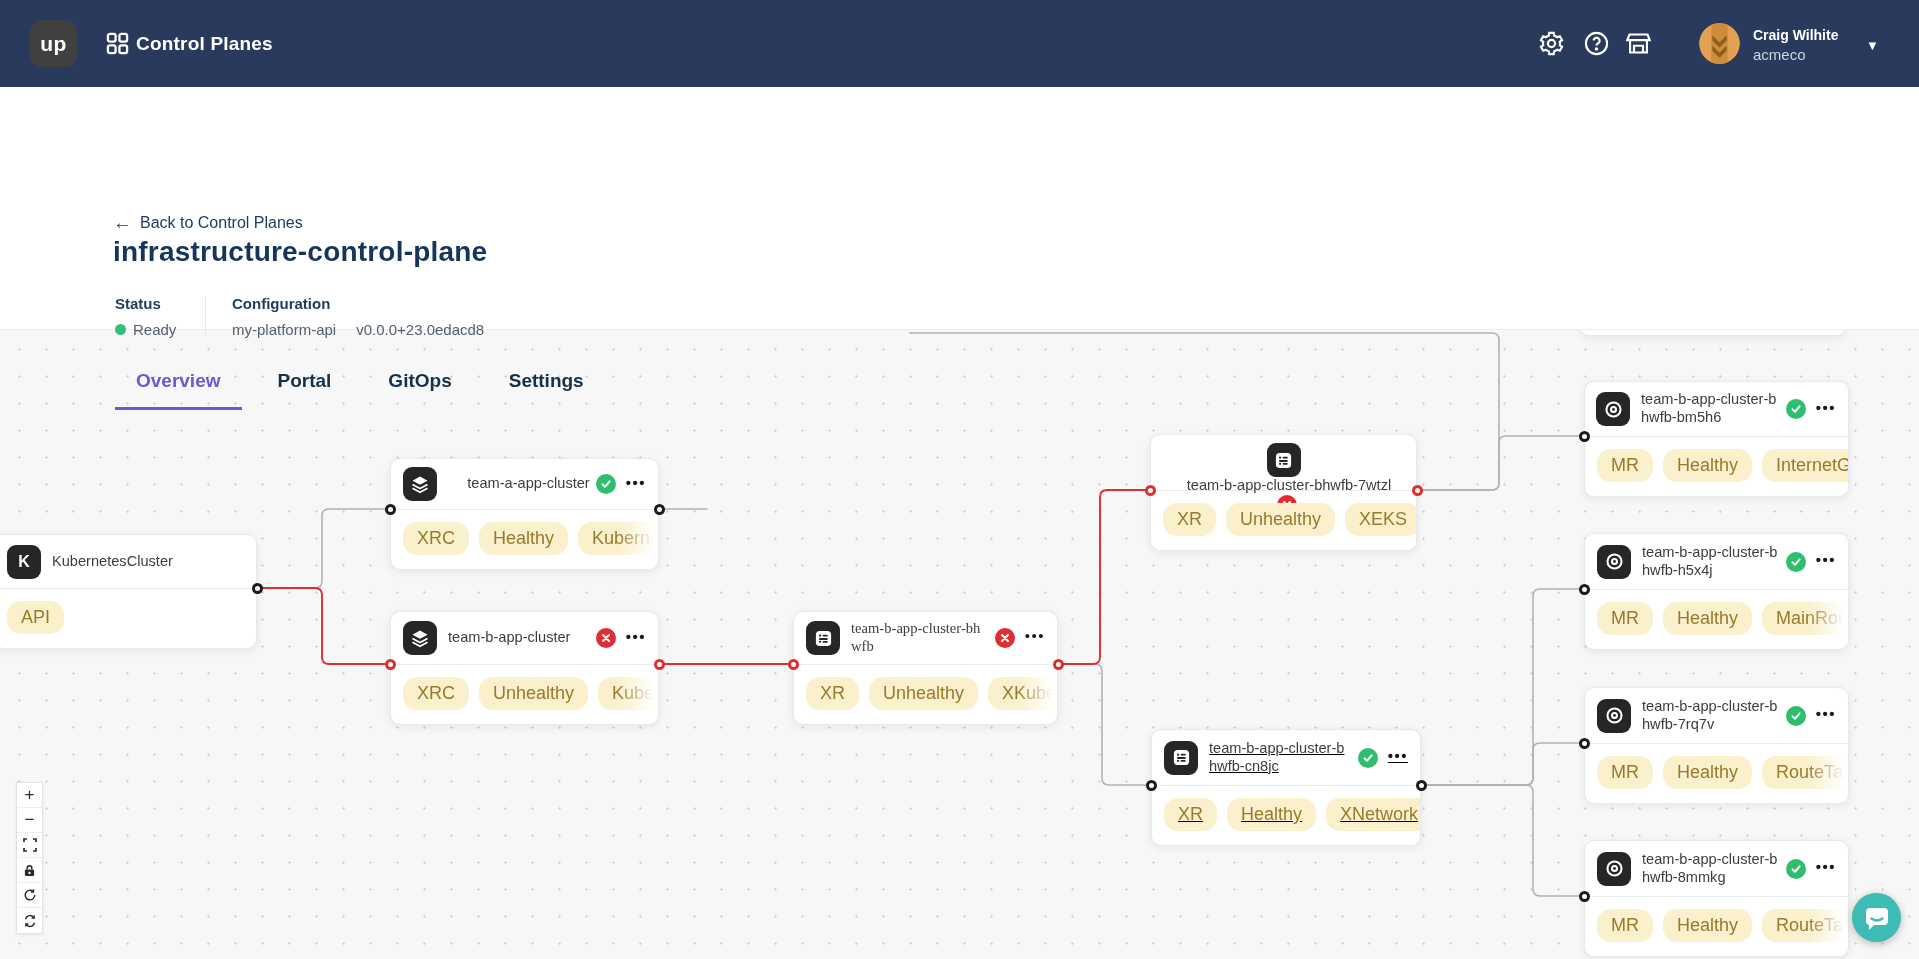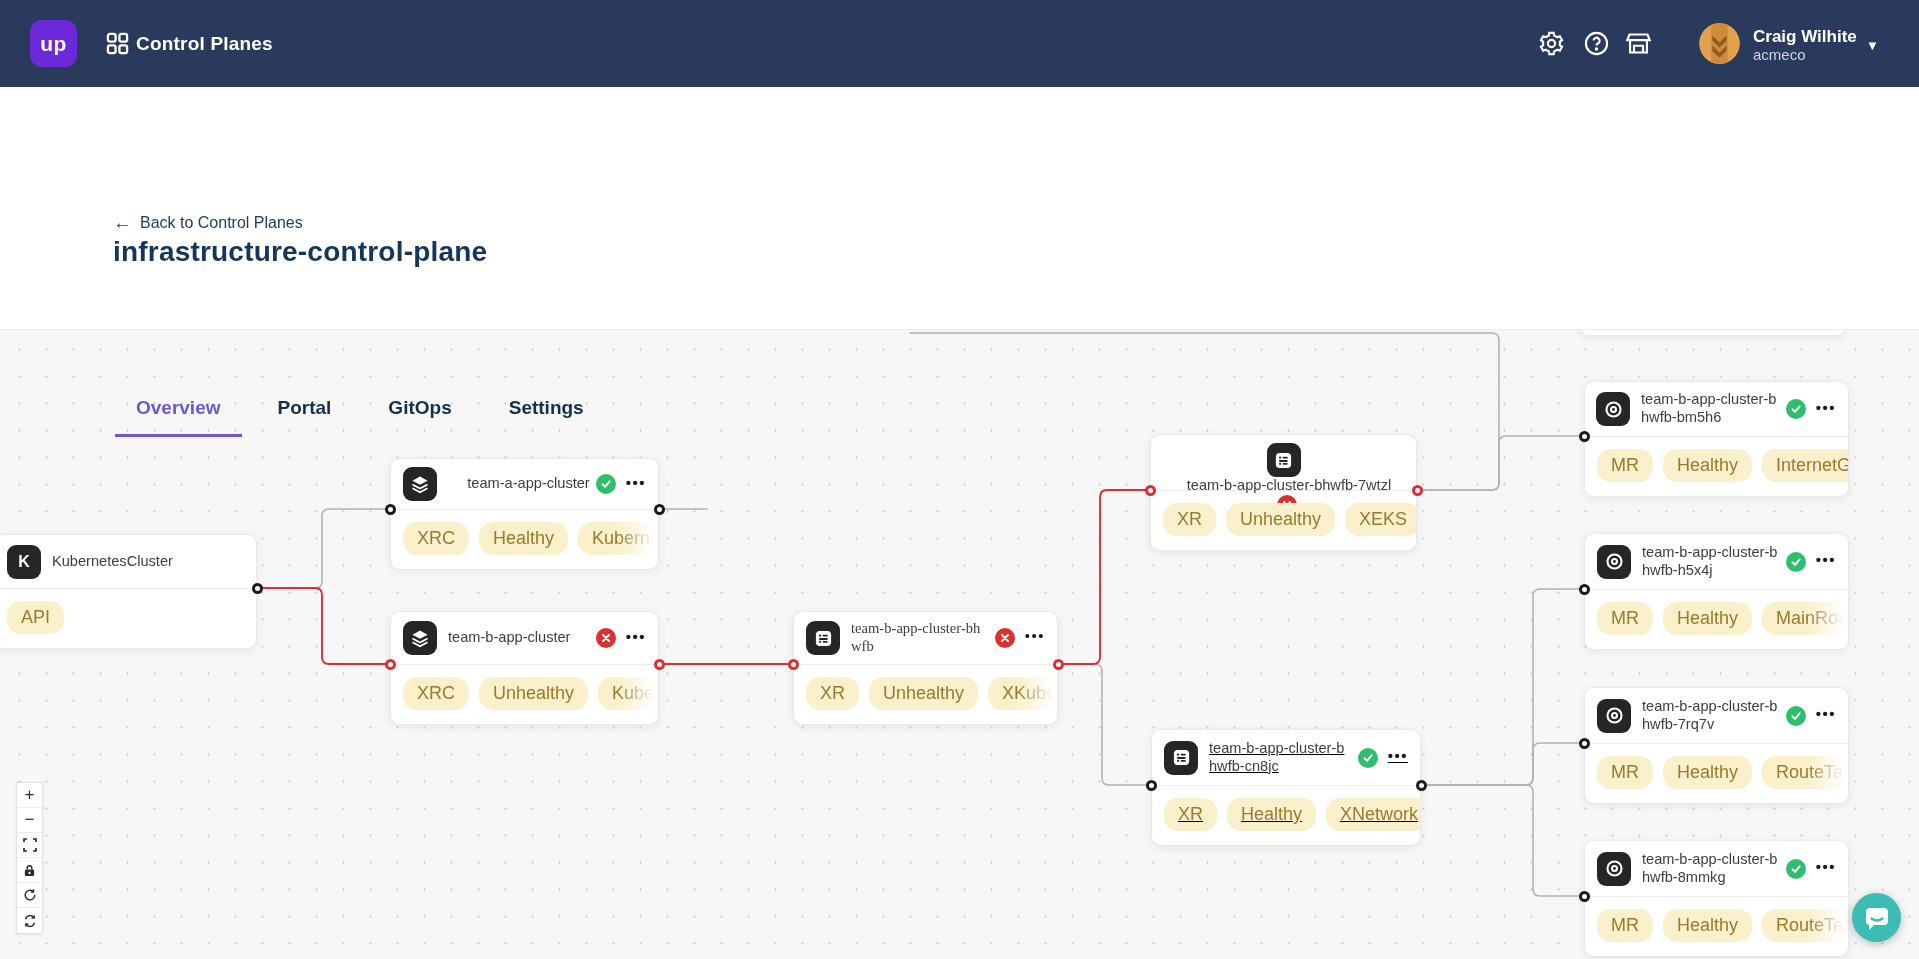--- a/index.html
+++ b/index.html
@@ -1,45 +1,45 @@
 <!DOCTYPE html>
 <html><head>
 <meta charset="utf-8">
 <style>
   * { margin:0; padding:0; box-sizing:border-box; }
   html,body { width:1919px; height:959px; overflow:hidden; font-family:"Liberation Sans", sans-serif; background:#fff; }
 
   
   .topbar { position:absolute; left:0; top:0; width:1919px; height:87px; background:#2a3a5c; display:flex; align-items:center; z-index:50; }
-  .logo { position:absolute; left:30px; top:20px; width:47px; height:47px; border-radius:12px; background:#6d28d9; color:#fff; font-weight:bold; font-size:21px; display:flex; align-items:center; justify-content:center; letter-spacing:0.5px; }
+  .logo { position:absolute; left:30px; top:20px; width:47px; height:47px; border-radius:12px; background:#404040; color:#fff; font-weight:bold; font-size:21px; display:flex; align-items:center; justify-content:center; letter-spacing:0.5px; }
   .grid-icon { position:absolute; left:106px; top:32px; width:23px; height:23px; }
   .topbar-title { position:absolute; left:136px; top:33px; color:#fff; font-size:19px; font-weight:bold; letter-spacing:0.2px; }
   .tb-icon { position:absolute; top:30px; width:27px; height:27px; color:#fff; cursor:pointer; }
   .avatar { position:absolute; left:1699px; top:23px; width:41px; height:41px; border-radius:50%; overflow:hidden; }
-  .user-name { position:absolute; left:1753px; top:27px; color:#fff; font-size:17px; font-weight:bold; }
+  .user-name { position:absolute; left:1753px; top:27px; color:#fff; font-size:14px; font-weight:bold; }
   .user-org  { position:absolute; left:1753px; top:46px; color:#cdd4e2; font-size:15px; }
   .user-caret { position:absolute; left:1866px; top:38px; color:#fff; font-size:13px; }
 
   
   .pagehead { position:absolute; left:0; top:87px; width:1919px; height:242px; background:#fff; z-index:40; }
   .back-link { position:absolute; left:113px; top:126px; color:#1d3e61; font-size:16px; cursor:pointer; display:flex; align-items:center; gap:8px; }
   .back-arrow { font-size:19px; line-height:1; }
   .page-title { position:absolute; left:113px; top:149px; color:#16355b; font-size:28px; font-weight:bold; letter-spacing:0.2px; }
   .meta { position:absolute; left:115px; top:208px; display:flex; }
   .meta-col1 { width:90px; }
   .meta-div { width:1px; background:#e3e6ea; margin:2px 0; }
   .meta-col2 { padding-left:26px; }
   .meta-label { font-size:15px; font-weight:bold; color:#1c3c5e; }
   .meta-value { margin-top:9px; font-size:15px; color:#55606e; display:flex; align-items:center; gap:7px; }
   .dot-green { width:11px; height:11px; border-radius:50%; background:#35be7a; display:inline-block; }
   .cfg-ver { margin-left:13px; }
 
   
   .tabs { position:absolute; left:115px; top:283px; display:flex; gap:15px; }
-  .tab { padding:0 21px 15px 21px; font-size:19px; font-weight:bold; color:#14304a; cursor:pointer; border-bottom:3px solid transparent;margin-top:27px; }
+  .tab { padding:0 21px 15px 21px; font-size:19px; font-weight:bold; color:#14304a; cursor:pointer; border-bottom:3px solid transparent; }
   .tab.active { color:#6c59cf; border-bottom-color:#6c59cf; }
 
   
   .canvas { position:absolute; left:0; top:329px; width:1919px; height:630px; background:#f7f7f7; border-top:1px solid #ececec;
             background-image:radial-gradient(circle,#d6d6da 1.3px, transparent 1.4px); background-size:27px 27px; background-position:6px 6px; overflow:hidden; }
   .edges { position:absolute; left:0; top:0; z-index:1; }
 
   .gnode { position:absolute; background:#fff; border:1px solid #e9e9e9; border-radius:10px; box-shadow:0 2px 8px rgba(30,30,40,0.08); z-index:3; overflow:hidden; cursor:pointer; }
   .gnode-head { display:flex; align-items:center; padding:8px 12px; border-bottom:1px solid #ececec; }
   .nicon { width:34px; height:34px; border-radius:9px; background:#262626; flex:0 0 34px; display:flex; align-items:center; justify-content:center; color:#fff; font-weight:bold; font-size:16px; }
@@ -102,20 +102,37 @@
   <div class="user-caret">▼</div>
 </div>
 
 <div class="pagehead">
   <div class="back-link">
     <span class="back-arrow">←</span>
     <span>Back to Control Planes</span>
   </div>
   <div class="page-title">infrastructure-control-plane</div>
 
+  <div class="meta">
+    <div class="meta-col1">
+      <div class="meta-label">Status</div>
+      <div class="meta-value">
+        <span class="dot-green"></span>
+        <span>Ready</span>
+      </div>
+    </div>
+    <div class="meta-div"></div>
+    <div class="meta-col2">
+      <div class="meta-label">Configuration</div>
+      <div class="meta-value">
+        <span>my-platform-api</span>
+        <span class="cfg-ver">v0.0.0+23.0edacd8</span>
+      </div>
+    </div>
+  </div>
 
   <div class="tabs">
     <div class="tab active">Overview</div>
     <div class="tab">Portal</div>
     <div class="tab">GitOps</div>
     <div class="tab">Settings</div>
   </div>
 </div>
 
 <div class="canvas">

